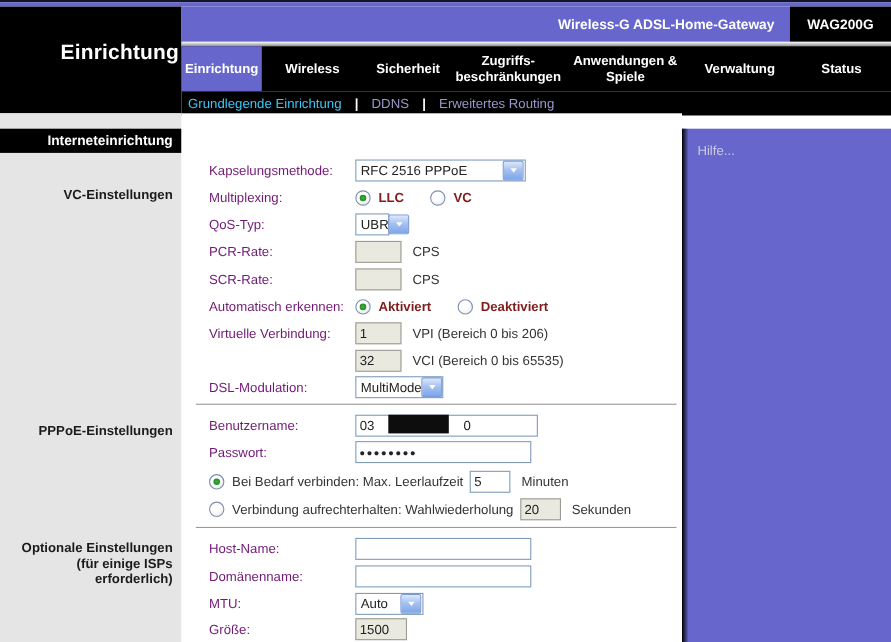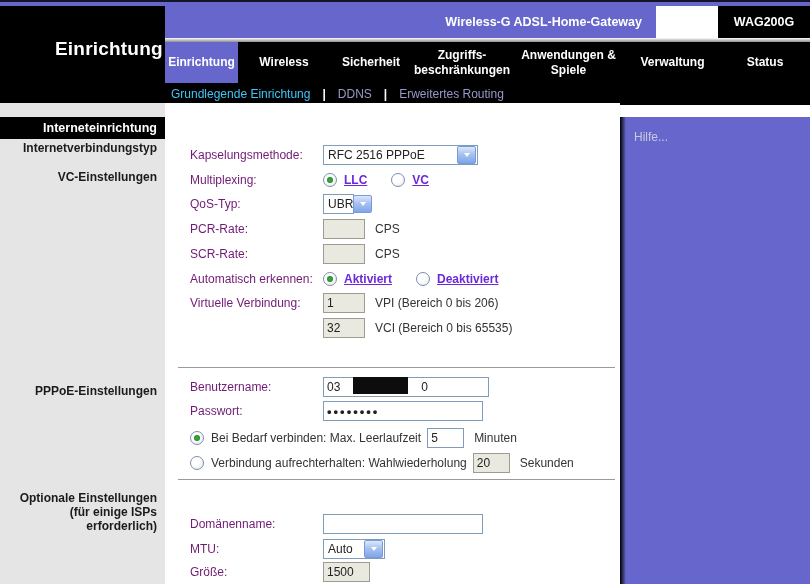--- a/index.html
+++ b/index.html
@@ -4,21 +4,21 @@
 <style>
   html,body{margin:0;padding:0;background:#fff;}
   .page{position:relative;width:810px;height:584px;overflow:hidden;background:#fff;
         font-family:"Liberation Sans",sans-serif;-webkit-font-smoothing:antialiased;}
 
   
   .top-edge{position:absolute;left:0;top:0;width:810px;height:2px;background:#15152a;}
   .top-purple{position:absolute;left:0;top:2px;width:810px;height:4px;background:#6666cc;}
   .left-black{position:absolute;left:0;top:6px;width:165px;height:97px;background:#000;}
   .page-title{position:absolute;left:55px;top:38px;color:#fff;font-size:19px;font-weight:bold;letter-spacing:.2px;}
-  .brand-band{position:absolute;left:165px;top:6px;width:491px;height:32px;background:#6666cc;
+  .brand-band{position:absolute;left:165px;top:6px;width:553px;height:32px;background:#6666cc;
               display:flex;align-items:center;justify-content:flex-end;padding-right:14px;box-sizing:border-box;}
   .brand-band span{color:#fff;font-size:12.5px;font-weight:bold;}
   .model-box{position:absolute;left:718px;top:6px;width:92px;height:32px;background:#000;
              display:flex;align-items:center;justify-content:center;}
   .model-box span{color:#fff;font-size:12.5px;font-weight:bold;}
 
   
   .tab-stripe{position:absolute;left:165px;top:38px;width:645px;height:4px;
               background:linear-gradient(#fdfdfd,#8e8e8e);}
   .tabbar{position:absolute;left:165px;top:42px;width:645px;height:41px;background:#000;display:flex;}
@@ -44,21 +44,21 @@
   .help{position:absolute;left:620px;top:117px;width:190px;height:467px;background:#6666cc;}
   .help::before{content:"";position:absolute;left:0;top:0;width:6px;height:100%;
                 background:linear-gradient(90deg,#000 0%,rgba(0,0,0,0) 100%);}
   .help-title{position:absolute;left:14px;top:13px;color:#c9c9dd;font-size:12px;}
 
   
   .form{position:absolute;left:165px;top:103px;width:455px;height:481px;background:#fff;}
   .row{position:absolute;left:25px;right:6px;height:22px;display:flex;align-items:center;}
   .lbl{width:133px;flex:none;font-size:12px;color:#701a75;}
   .txt{font-size:12px;color:#333;}
-  .bold{font-weight:bold;color:#6d28d9;text-decoration:underline;}
+  .bold{font-weight:bold;color:#7f1d1d;}
   .unit{font-size:12px;color:#333;margin-left:10px;}
   .divider{position:absolute;left:13px;width:437px;border-top:1px solid #9a9a9a;height:0;}
 
   .inp{height:18px;border:1px solid #7f9db9;background:#fff;font-family:"Liberation Sans",sans-serif;
        font-size:12px;color:#222;padding:0 3px;box-sizing:content-box;}
   .inp.off{background:#e9e9e0;border-color:#9c9c94;}
   .w40{width:34px;} .w35{width:29px;} .w45{width:39px;} .w158{width:152px;}
   .pwd{font-weight:bold;font-size:13px;letter-spacing:2px;}
 
   .fake-inp{position:relative;width:158px;height:18px;border:1px solid #7f9db9;background:#fff;
@@ -129,21 +129,20 @@
   <div class="subnav">
     <span class="link active">Grundlegende Einrichtung</span>
     <span class="sep">|</span>
     <span class="link">DDNS</span>
     <span class="sep">|</span>
     <span class="link">Erweitertes Routing</span>
   </div>
 
   <div class="sidebar">
     <div class="side-section">Interneteinrichtung</div>
-    <div class="side-item" style="top:38px">Internetverbindungstyp</div>
     <div class="side-item" style="top:67px">VC-Einstellungen</div>
     <div class="side-item" style="top:281px">PPPoE-Einstellungen</div>
     <div class="side-item" style="top:388px">Optionale Einstellungen</div>
     <div class="side-item" style="top:402px">(für einige ISPs erforderlich)</div>
   </div>
 
   <div class="help">
     <div class="help-title">Hilfe...</div>
   </div>
 
@@ -198,20 +197,27 @@
       <input class="inp off w40" value="1" style="">
       <span class="unit">VPI (Bereich 0 bis 206)</span>
     </div>
 
     <div class="row" style="top:214px">
       <span class="lbl"></span>
       <input class="inp off w40" value="32" style="">
       <span class="unit">VCI (Bereich 0 bis 65535)</span>
     </div>
 
+    <div class="row" style="top:238px">
+      <span class="lbl">DSL-Modulation:</span>
+      <span class="sel sw80">
+        <span class="sel-text">MultiMode</span>
+        <span class="sel-arrow"></span>
+      </span>
+    </div>
 
     <div class="divider" style="top:264px"></div>
 
     <div class="row" style="top:273px">
       <span class="lbl">Benutzername:</span>
       <span class="fake-inp">
         <span>03</span>
         <span class="redact"></span>
         <span>0</span>
       </span>
@@ -231,20 +237,24 @@
 
     <div class="row" style="top:349px">
       <span class="radio"></span>
       <span class="rlbl txt">Verbindung aufrechterhalten: Wahlwiederholung</span>
       <input class="inp off w35" style="margin-left: 6px;" value="20">
       <span class="unit">Sekunden</span>
     </div>
 
     <div class="divider" style="top:376px"></div>
 
+    <div class="row" style="top:385px">
+      <span class="lbl">Host-Name:</span>
+      <input class="inp w158" value="" style="">
+    </div>
 
     <div class="row" style="top:410px">
       <span class="lbl">Domänenname:</span>
       <input class="inp w158" value="" style="">
     </div>
 
     <div class="row" style="top:435px">
       <span class="lbl">MTU:</span>
       <span class="sel sw62">
         <span class="sel-text">Auto</span>

